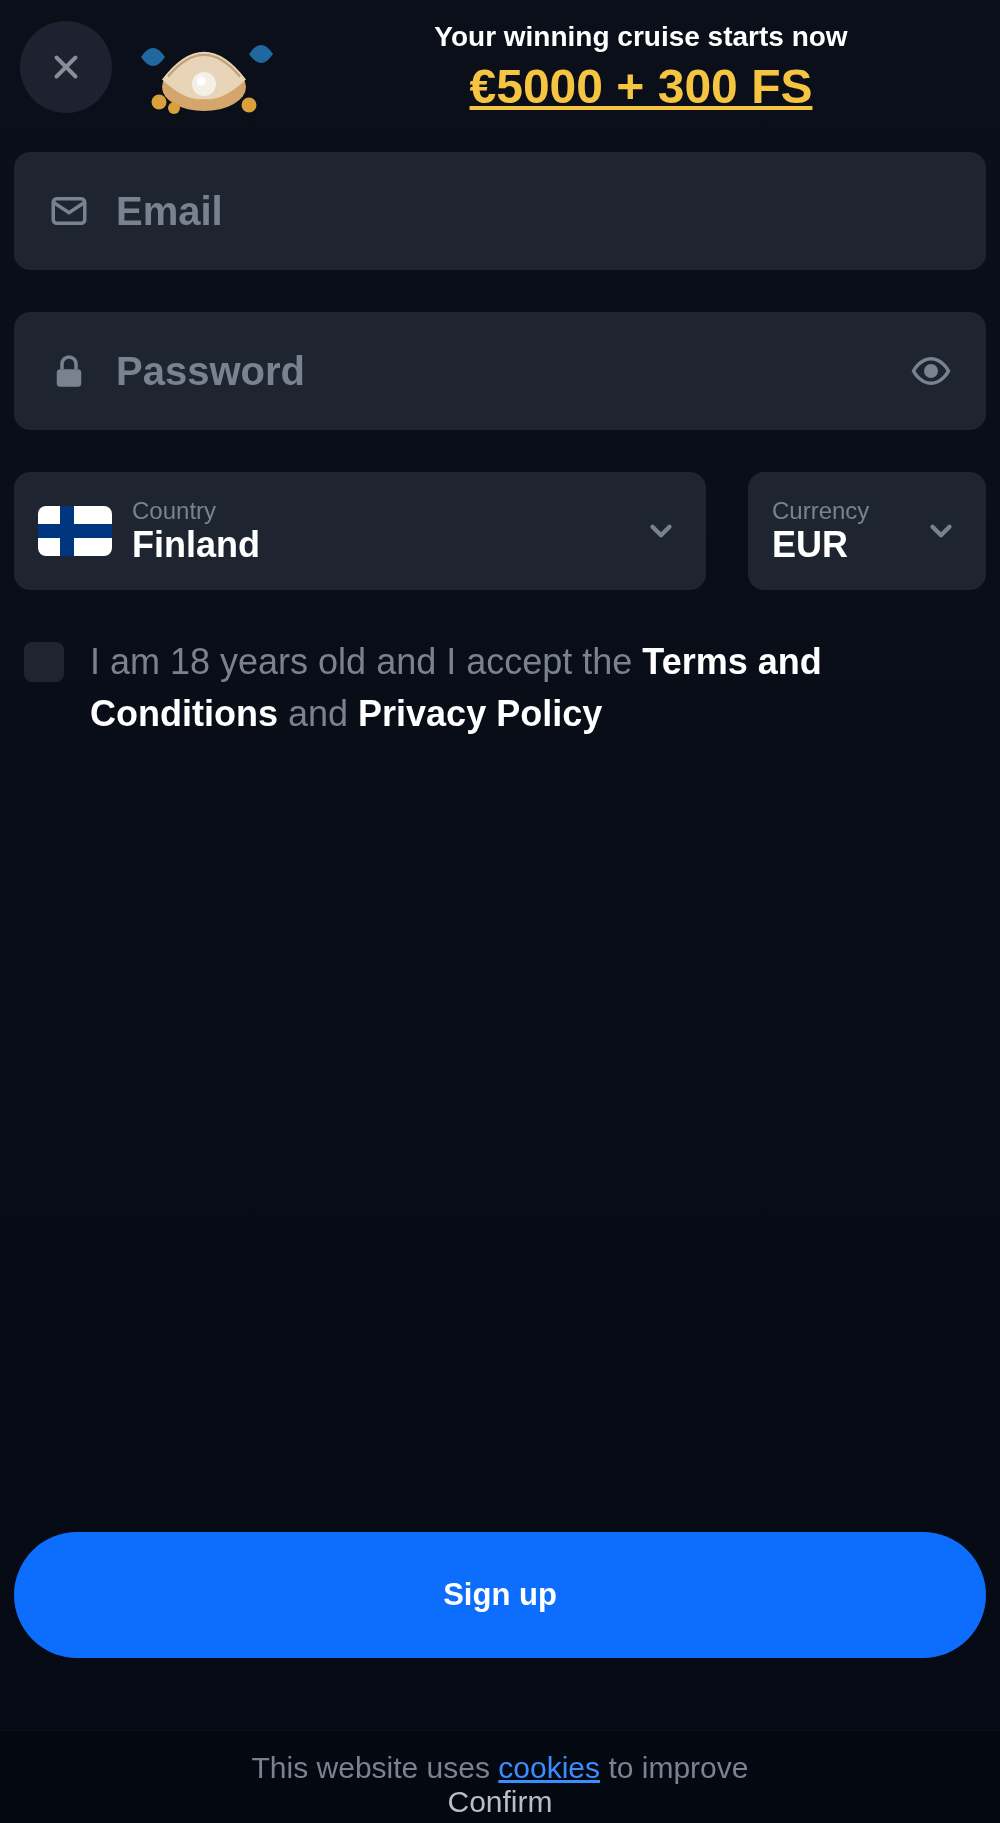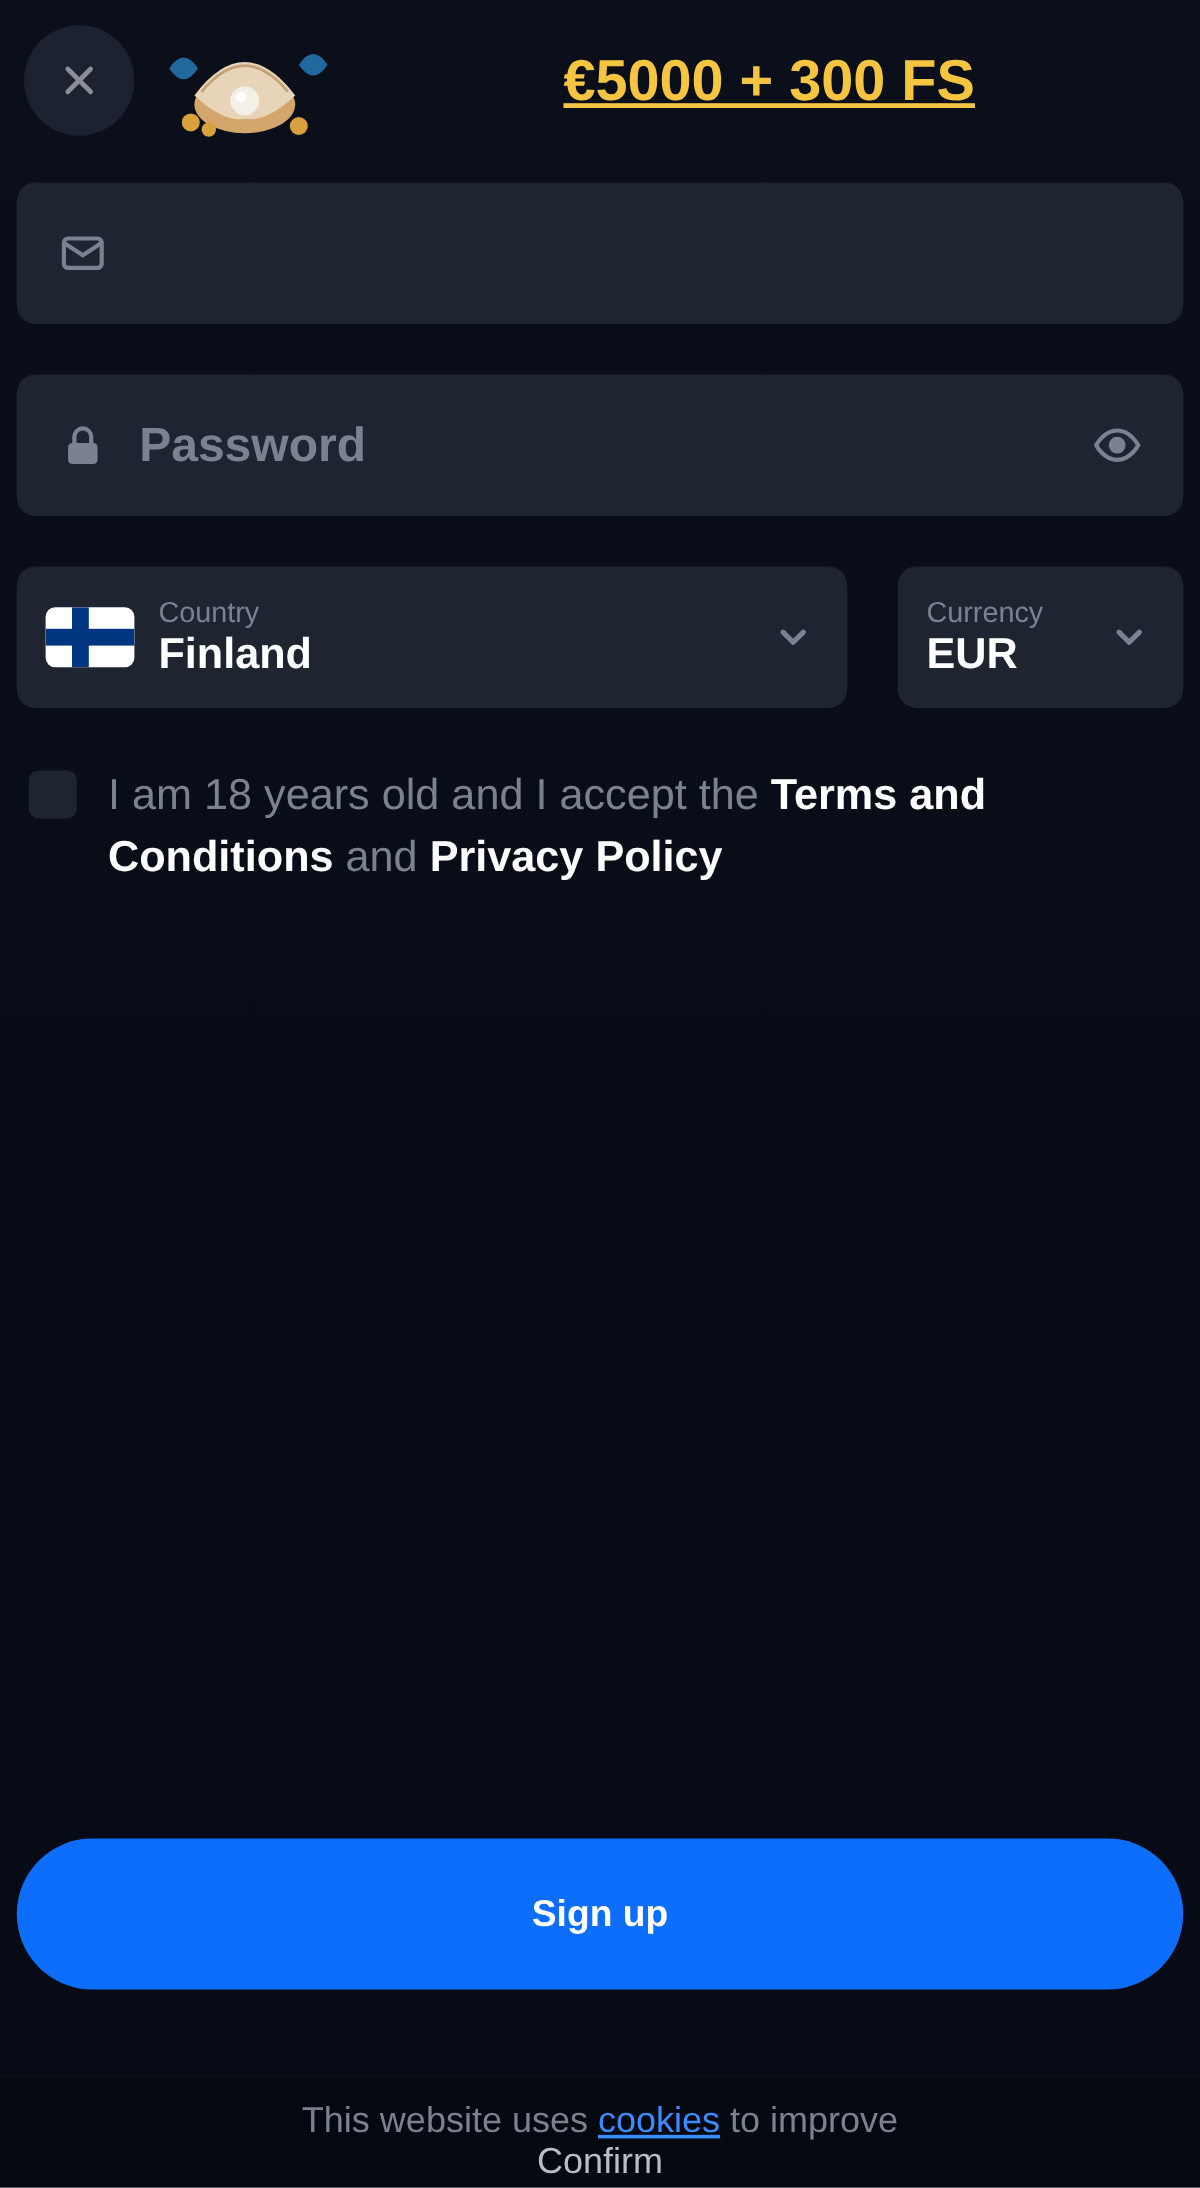--- a/index.html
+++ b/index.html
@@ -248,30 +248,32 @@
       <circle cx="48" cy="48" r="8" fill="#f4f0e8"></circle>
       <circle cx="46" cy="46" r="3" fill="#ffffff"></circle>
       <path d="M6 30 Q14 18 22 30 Q14 42 6 30" fill="#2a8fd6" opacity="0.7"></path>
       <path d="M78 28 Q86 16 94 28 Q86 40 78 28" fill="#2a8fd6" opacity="0.7"></path>
       <circle cx="18" cy="60" r="5" fill="#d9a03c"></circle>
       <circle cx="78" cy="62" r="5" fill="#d9a03c"></circle>
       <circle cx="28" cy="64" r="4" fill="#d9a03c"></circle>
     </svg>
   </div>
   <div class="promo-text">
+    <div class="promo-title">Your winning cruise starts now</div>
     <div class="promo-bonus">€5000 + 300 FS</div>
   </div>
 </div>
 
 <form class="form">
   <div class="input-wrap">
     <svg viewBox="0 0 24 24" fill="none" stroke="#7a8290" stroke-width="2">
       <rect x="3" y="5" width="18" height="14" rx="2"></rect>
       <path d="M3 7l9 6 9-6"></path>
     </svg>
+    <input class="input-field" type="email" placeholder="Email" style="">
   </div>
 
   <div class="input-wrap">
     <svg viewBox="0 0 24 24" fill="#7a8290">
       <rect x="5" y="11" width="14" height="10" rx="2"></rect>
       <path d="M8 11V8a4 4 0 0 1 8 0v3" fill="none" stroke="#7a8290" stroke-width="2"></path>
     </svg>
     <input class="input-field" type="password" placeholder="Password" style="">
     <button type="button" class="eye-btn">
       <svg width="46" height="46" viewBox="0 0 24 24" fill="none" stroke="#7a8290" stroke-width="2">

